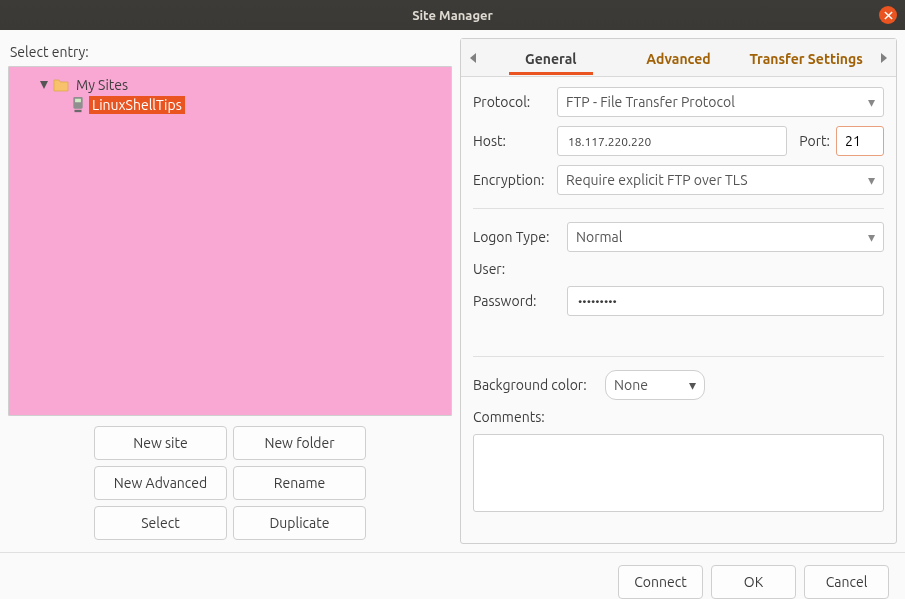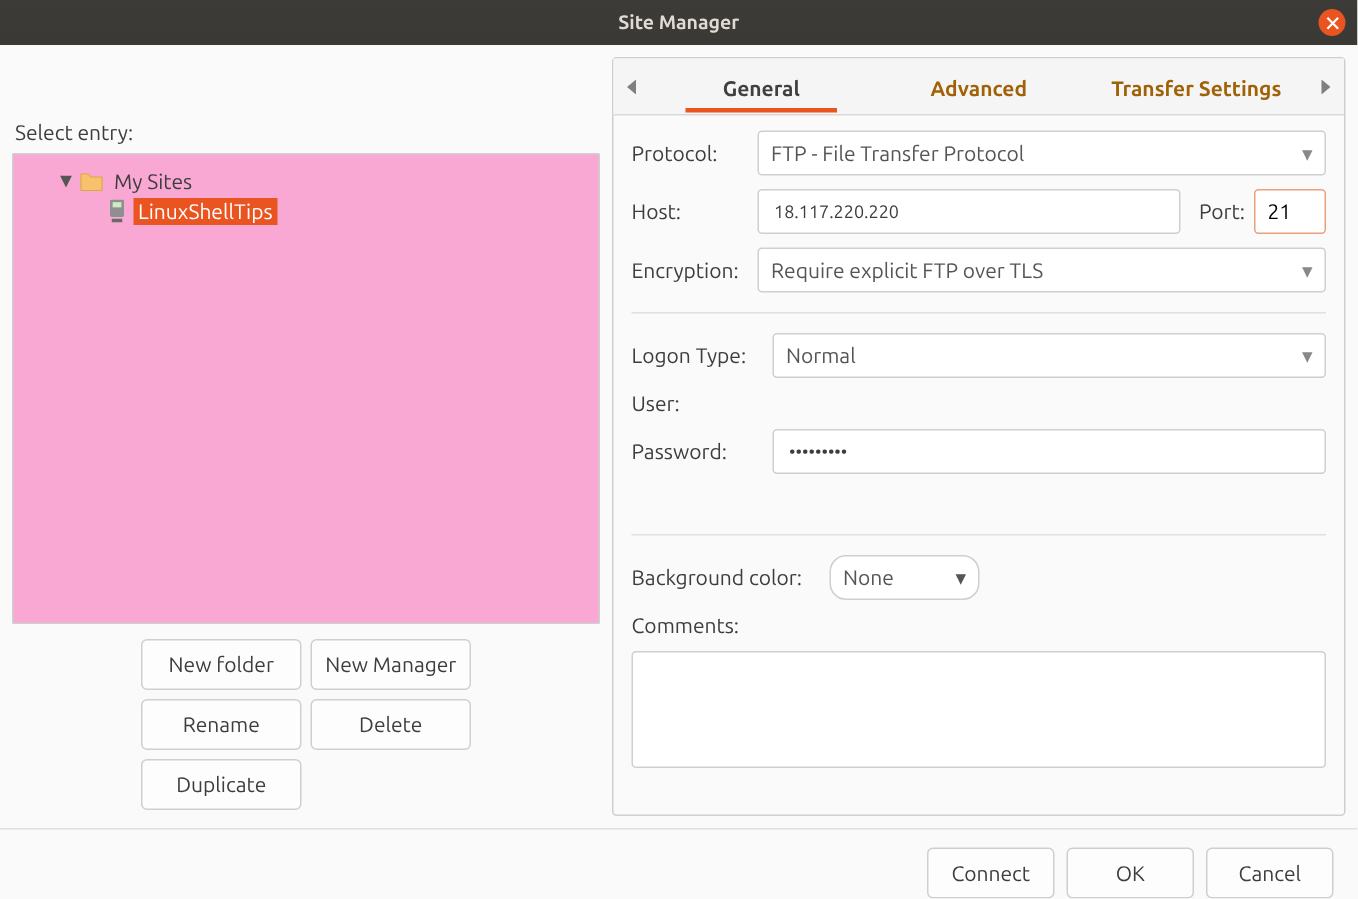--- a/index.html
+++ b/index.html
@@ -2,21 +2,21 @@
 <html><head>
   <meta charset="utf-8">
   <style>
     * { box-sizing: border-box; font-family: Ubuntu, "Segoe UI", sans-serif; font-size: 14px; }
     body { margin: 0; padding: 0; background: #fafafa; width: 905px; height: 599px; overflow: hidden; color: #3d3d3d; }
     .titlebar { height: 30px; background: linear-gradient(to bottom, #3c3b37, #3a3935); display: flex; align-items: center; justify-content: center; position: relative; }
     .titlebar-title { color: #dfdbd2; font-weight: bold; font-size: 13px; }
     .titlebar-close { position: absolute; right: 8px; top: 6px; width: 18px; height: 18px; border-radius: 50%; background: #e95420; display: flex; align-items: center; justify-content: center; cursor: pointer; }
     .titlebar-close svg { width: 9px; height: 9px; }
     .content { display: flex; padding: 8px; gap: 8px; height: 522px; }
-    .left-pane { width: 392px; display: flex; flex-direction: column; margin-top: 36px; }
+    .left-pane { width: 444px; display: flex; flex-direction: column; }
     .select-label { padding: 6px 0 6px 2px; font-size: 14px; }
     .tree { flex: 1; border: 1px solid #cfcfcf; background: #f9a8d4; padding: 8px 20px; overflow: auto; border-radius: 1px; }
     .tree-row { display: flex; align-items: center; height: 20px; gap: 4px; }
     .tree-indent1 { padding-left: 10px; }
     .tree-indent2 { padding-left: 42px; }
     .tree-caret { width: 10px; display: inline-flex; justify-content: center; cursor: pointer; }
     .tree-caret svg { transform: rotate(90deg); width: 8px; height: 8px; fill: #555; }
     .folder-icon { width: 16px; height: 14px; display: inline-flex; justify-content: center; }
     .server-icon { width: 14px; height: 14px; display: inline-flex; justify-content: center; align-items: center; }
     .tree-label { padding: 1px 3px; }
@@ -82,24 +82,25 @@
           <svg viewBox="0 0 12 14">
               <rect x="2" y="0" width="8" height="10" fill="#8f8f8f" rx="1"></rect>
               <rect x="3.5" y="1.5" width="5" height="3" fill="#cfeac5"></rect>
               <rect x="3" y="11" width="6" height="2" fill="#6a6a6a"></rect>
             </svg>
         </span>
         <span class="tree-label selected">LinuxShellTips</span>
       </div>
     </div>
     <div class="button-grid">
+      <button class="btn">New site</button>
       <button class="btn">New folder</button>
-      <button class="btn">New Manager</button>
+      <button class="btn">New Advanced</button>
       <button class="btn">Rename</button>
-      <button class="btn">Delete</button>
+      <button class="btn">Select</button>
       <button class="btn">Duplicate</button>
     </div>
   </div>
 
   <div class="right-pane">
     <div class="tabbar">
       <div class="tab-arrow">
         <svg width="8" height="10" viewBox="0 0 8 10">
             <polygon points="6,0 0,5 6,10" fill="#808080"></polygon>
           </svg>

